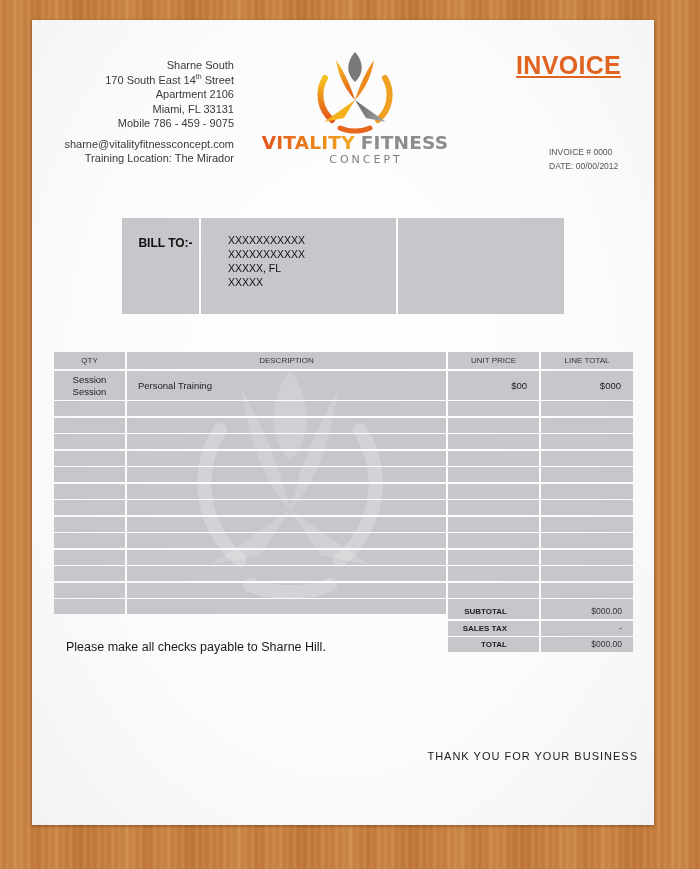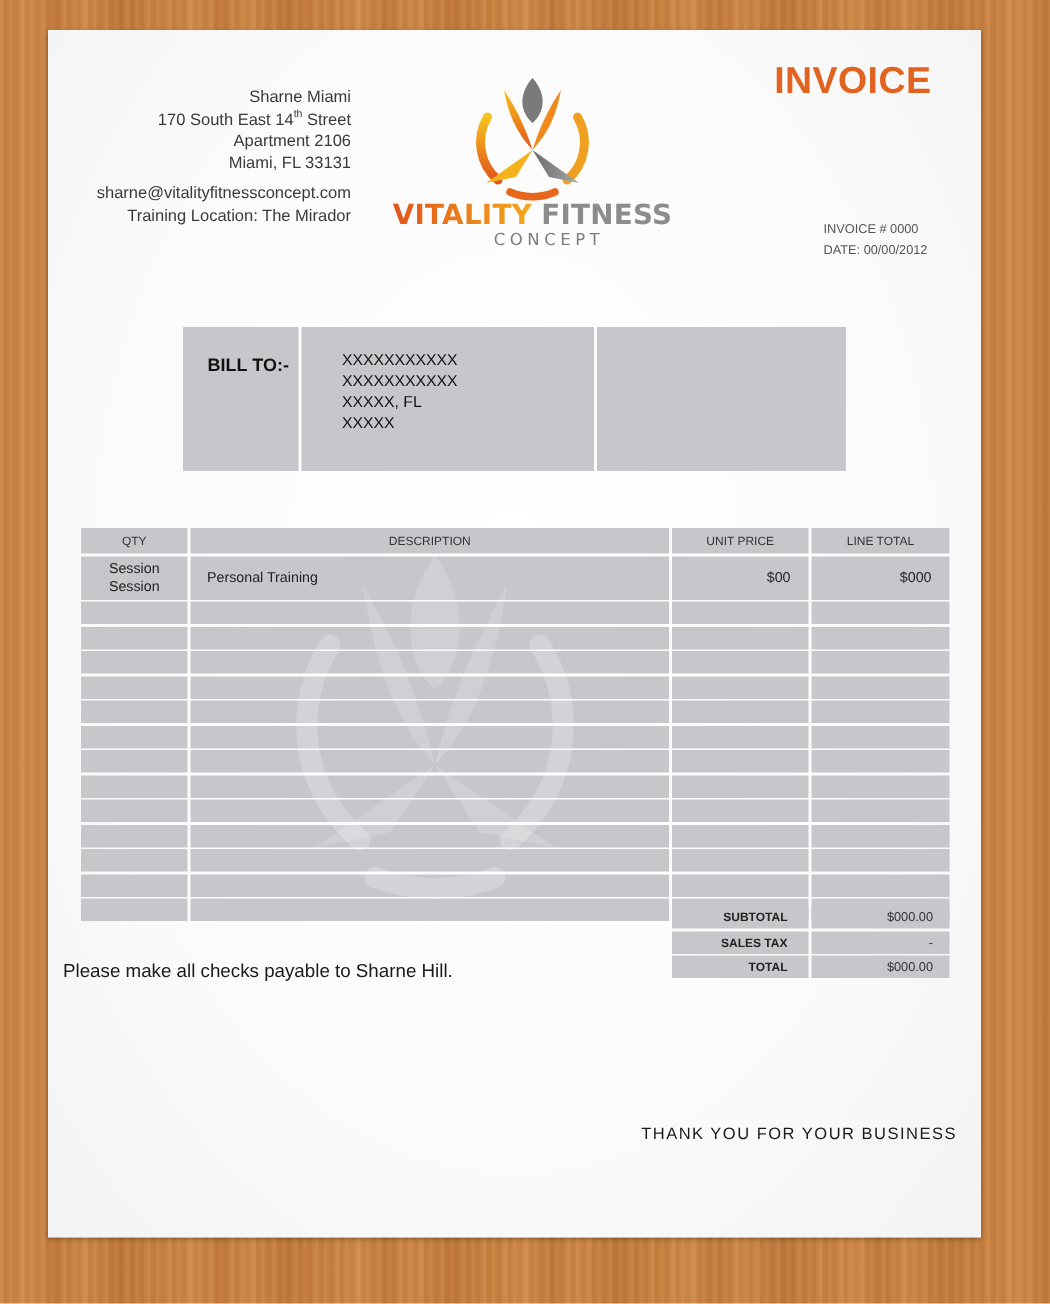--- a/index.html
+++ b/index.html
@@ -20,22 +20,22 @@
       box-shadow: 0 1px 3px rgba(0,0,0,0.35);
     }
     .sender {
       position: absolute; right: 420px; top: 38px; text-align: right;
       color: #3a3a3a; font-size: 11px; line-height: 14.5px; white-space: nowrap;
     }
     .sender sup { font-size: 7px; vertical-align: 5px; line-height: 0; }
     .sender .gap { height: 6px; }
     .logo { position: absolute; left: 218px; top: 28px; width: 210px; height: 118px; }
     .invoice-title {
-      position: absolute; right: 33px; top: 20px;
-      color: #e0631f; font-weight: bold; font-size: 25px; letter-spacing: 0.3px;
+      position: absolute; right: 33px; top: 31px;
+      color: #e0631f; font-weight: bold; font-size: 25px; letter-spacing: 0.3px; text-decoration: underline;
     }
     .invoice-meta {
       position: absolute; left: 517px; top: 125px; color: #555; font-size: 8.5px; line-height: 14px;
     }
     .billto {
       position: absolute; left: 90px; top: 198px; width: 442px; height: 96px;
       display: flex; gap: 2px;
     }
     .billto .cell { background: #c7c6cb; height: 100%; }
     .billto .c1 { width: 77px; text-align: center; }
@@ -55,38 +55,39 @@
     .row.first .td { height: 29px; }
     .row.first .qty { text-align: center; line-height: 12px; padding-top: 3px; font-size: 9.5px; }
     .row.first .desc { padding-left: 11px; line-height: 29px; font-size: 9.5px; }
     .row.first .num { text-align: right; padding-right: 12px; line-height: 29px; }
     .watermark {
       position: absolute; left: 148px; top: 330px; width: 220px; height: 260px; pointer-events: none;
     }
     .totals { position: absolute; left: 416px; top: 584px; width: 185px; }
     .totals .trow { display: flex; gap: 2px; margin-bottom: 1.5px; }
     .totals .lab, .totals .val { background: #c7c6cb; height: 15px; font-size: 8px; line-height: 15px; }
-    .totals .lab { width: 91px; text-align: right; padding-right: 14px; box-sizing: border-box; font-weight: bold; color: #222; }
+    .totals .lab { width: 91px; text-align: right; padding-right: 32px; box-sizing: border-box; font-weight: bold; color: #222; }
     .totals .val { width: 92px; text-align: right; padding-right: 11px; box-sizing: border-box; color: #333; font-size: 8.5px; }
-    .checks-note { position: absolute; left: 10px; top: 620px; font-size: 12.5px; color: #1a1a1a; }
+    .checks-note { position: absolute; left: 34px; top: 620px; font-size: 12.5px; color: #1a1a1a; }
     .thanks {
       position: absolute; left: 0; right: 16px; top: 730px; text-align: right;
       font-size: 11px; letter-spacing: 1px; color: #1a1a1a;
     }
   </style>
 </head>
 <body>
 
 <div class="paper">
 
   <div class="sender">
-    <div>Sharne Miami</div>
+    <div>Sharne South</div>
     <div><span>170 South East 14</span><sup>th</sup><span> Street</span></div>
     <div>Apartment 2106</div>
     <div>Miami, FL 33131</div>
+    <div>Mobile 786 - 459 - 9075</div>
     <div class="gap"></div>
     <div>sharne@vitalityfitnessconcept.com</div>
     <div>Training Location: The Mirador</div>
   </div>
 
   <svg class="logo" viewBox="0 0 210 118">
     <defs>
       <linearGradient id="og" x1="0" y1="0" x2="0" y2="1">
         <stop offset="0" stop-color="#f6c21f"></stop>
           <stop offset="1" stop-color="#e2541b"></stop>

